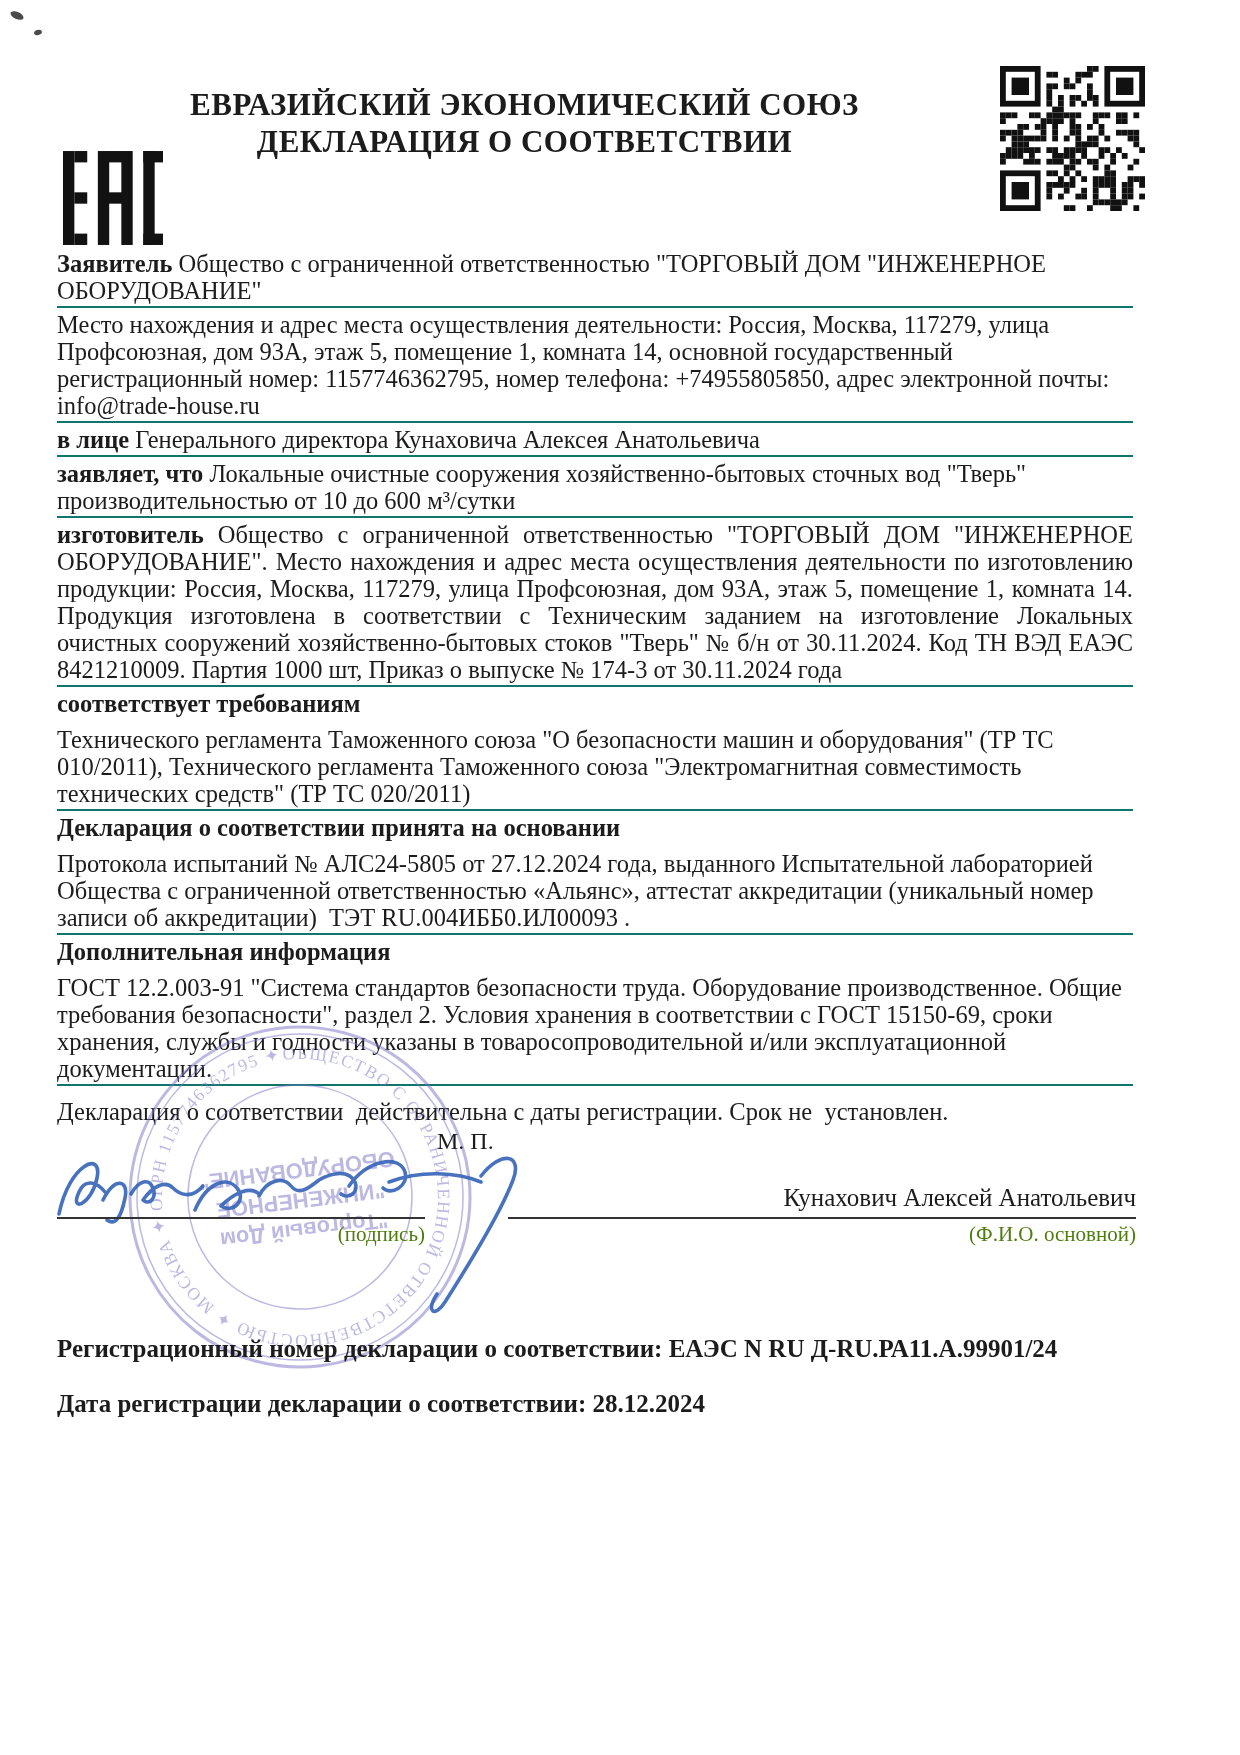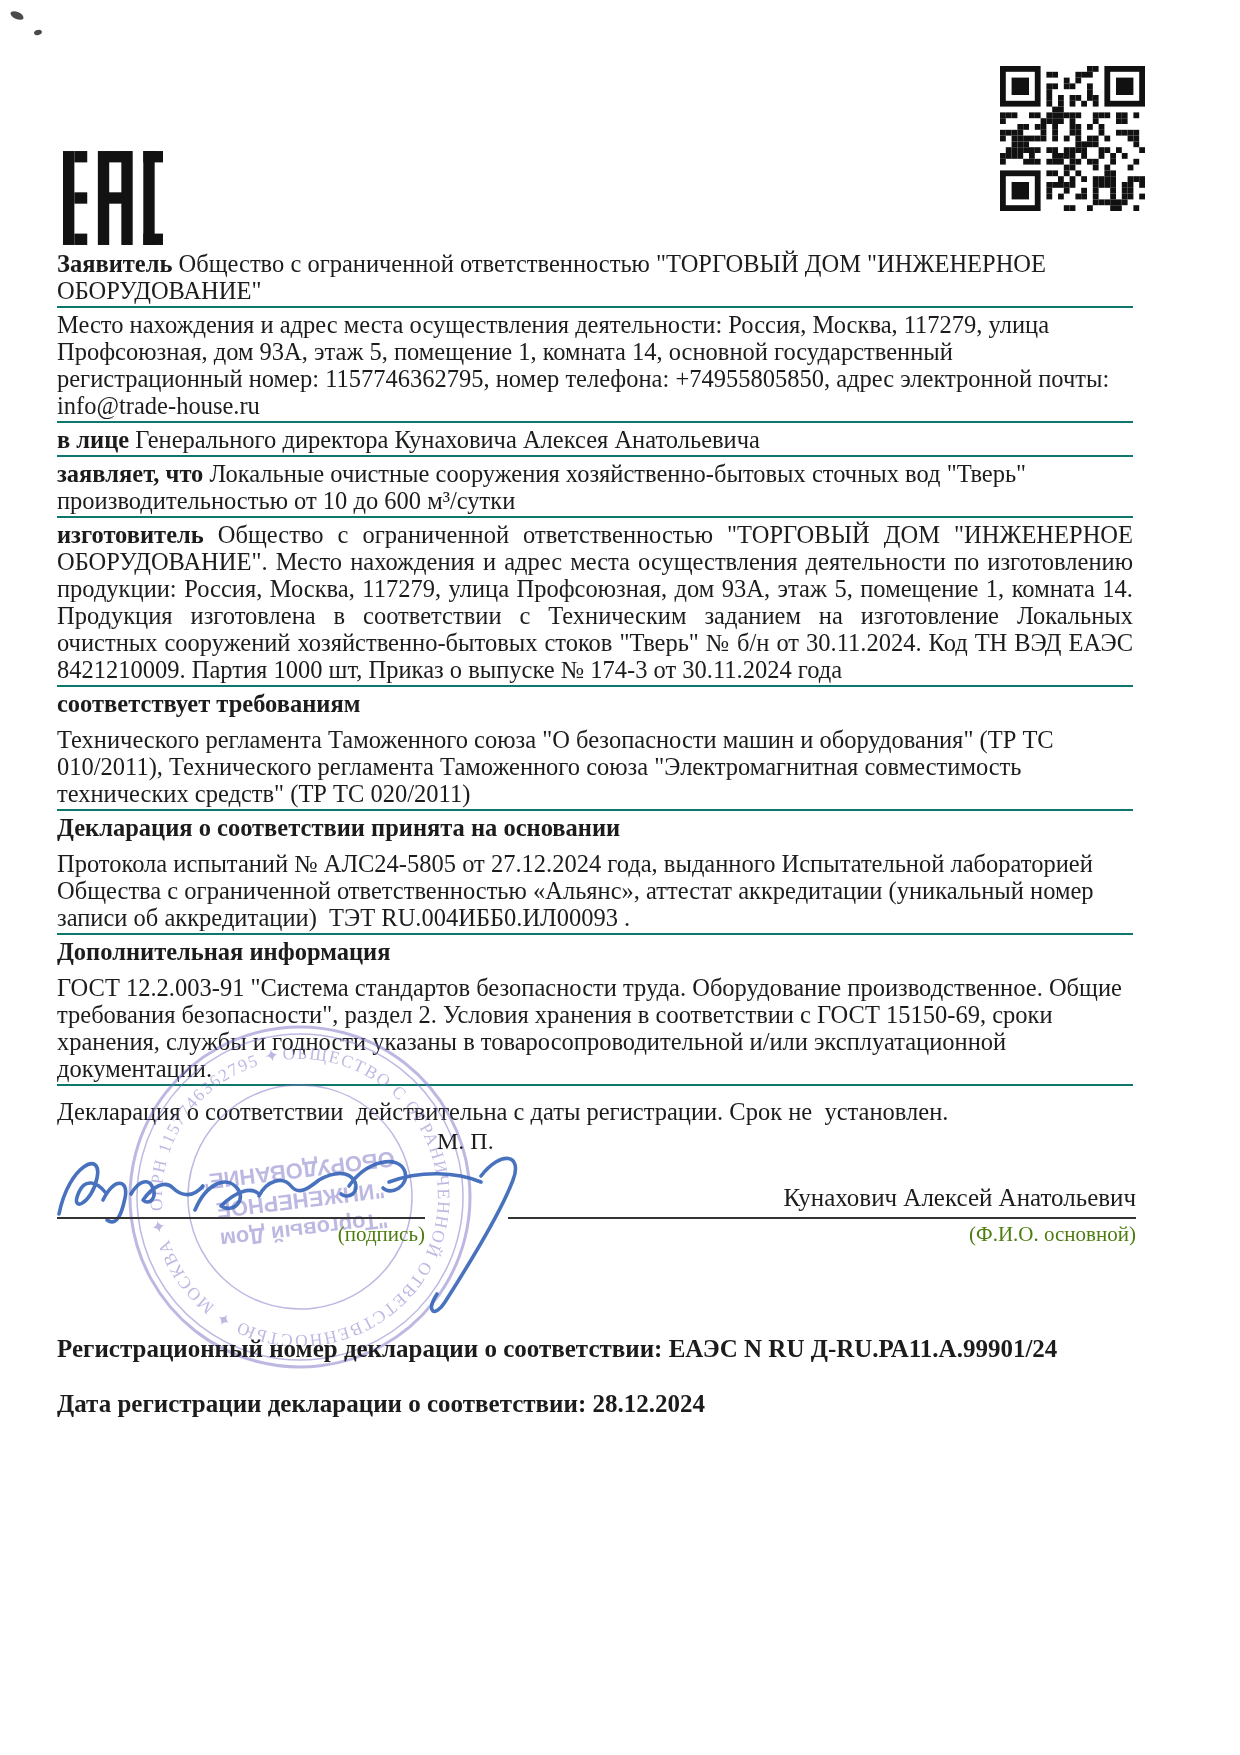--- a/index.html
+++ b/index.html
@@ -49,20 +49,24 @@
   .speck.s2{left:34px;top:30px;width:8px;height:5px;transform:rotate(-15deg);}
 </style>
 </head>
 <body>
 
 <div class="page">
 
   <div class="speck s1"></div>
   <div class="speck s2"></div>
 
+  <div class="titles">
+    <div>ЕВРАЗИЙСКИЙ ЭКОНОМИЧЕСКИЙ СОЮЗ</div>
+    <div>ДЕКЛАРАЦИЯ О СООТВЕТСТВИИ</div>
+  </div>
 
   <svg class="eac" width="100" height="96" viewBox="0 0 132 124" fill="#121212">
     <rect x="0" y="0" width="15" height="124"></rect>
     <rect x="15" y="0" width="17" height="15"></rect>
     <rect x="15" y="54.5" width="17" height="15"></rect>
     <rect x="15" y="109" width="17" height="15"></rect>
     <rect x="46" y="0" width="15" height="124"></rect>
     <rect x="77" y="0" width="15" height="124"></rect>
     <rect x="58" y="0" width="22" height="15"></rect>
     <rect x="58" y="54.5" width="22" height="15"></rect>

